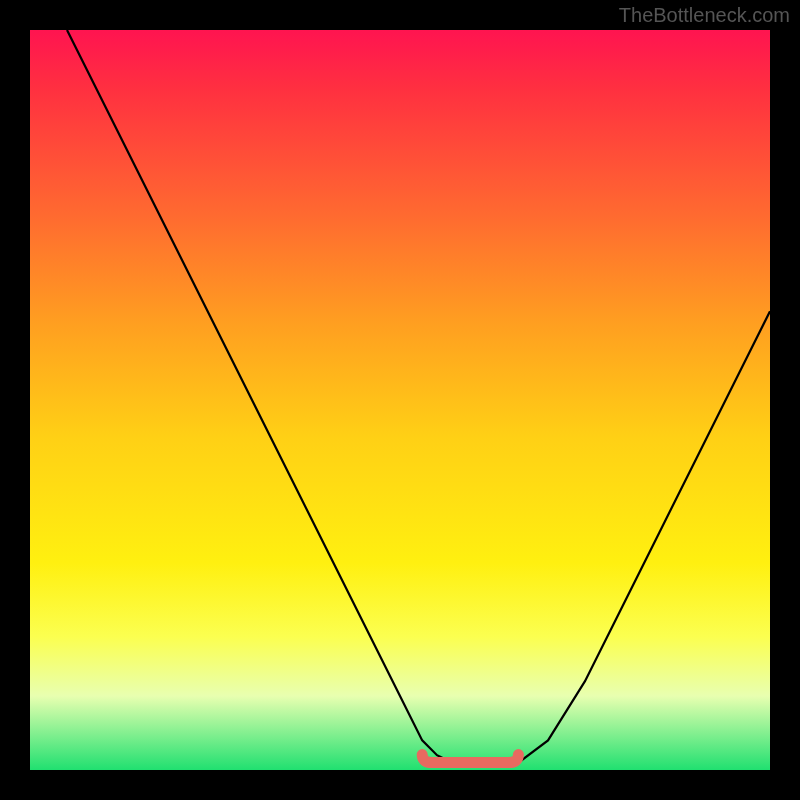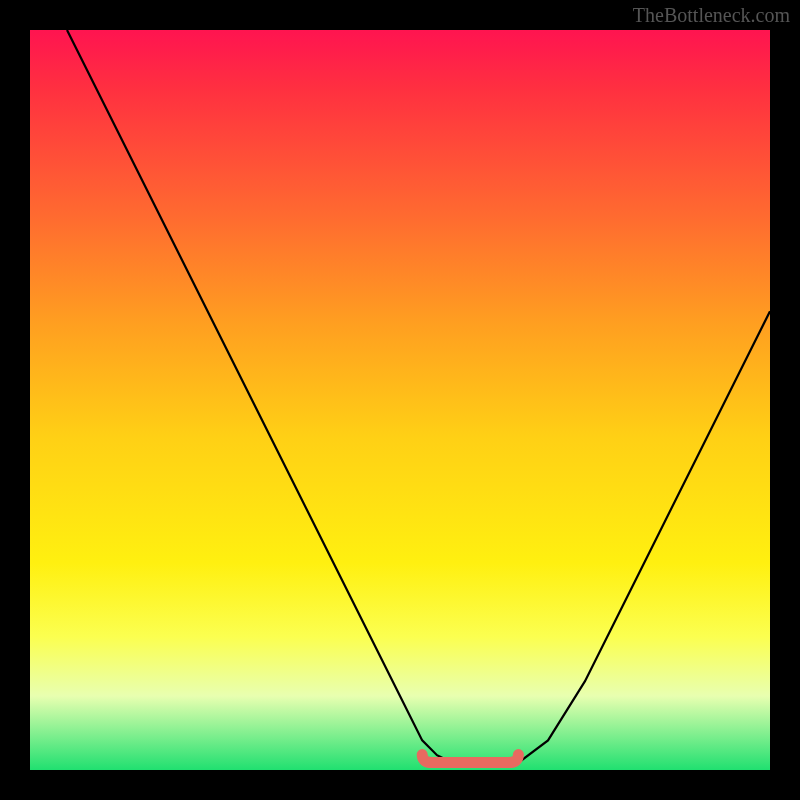--- a/index.html
+++ b/index.html
@@ -11,21 +11,20 @@
     position: relative;
     font-family: Arial, sans-serif;
   }
   .watermark {
     position: absolute;
     top: 4px;
     right: 10px;
     color: #555;
     font-size: 20px;
     z-index: 10;
-    font-family: Liberation Serif, serif;
   }
   .plot {
     position: absolute;
     left: 30px;
     top: 30px;
     width: 740px;
     height: 740px;
   }
   .gradient-bg {
     position: absolute;

